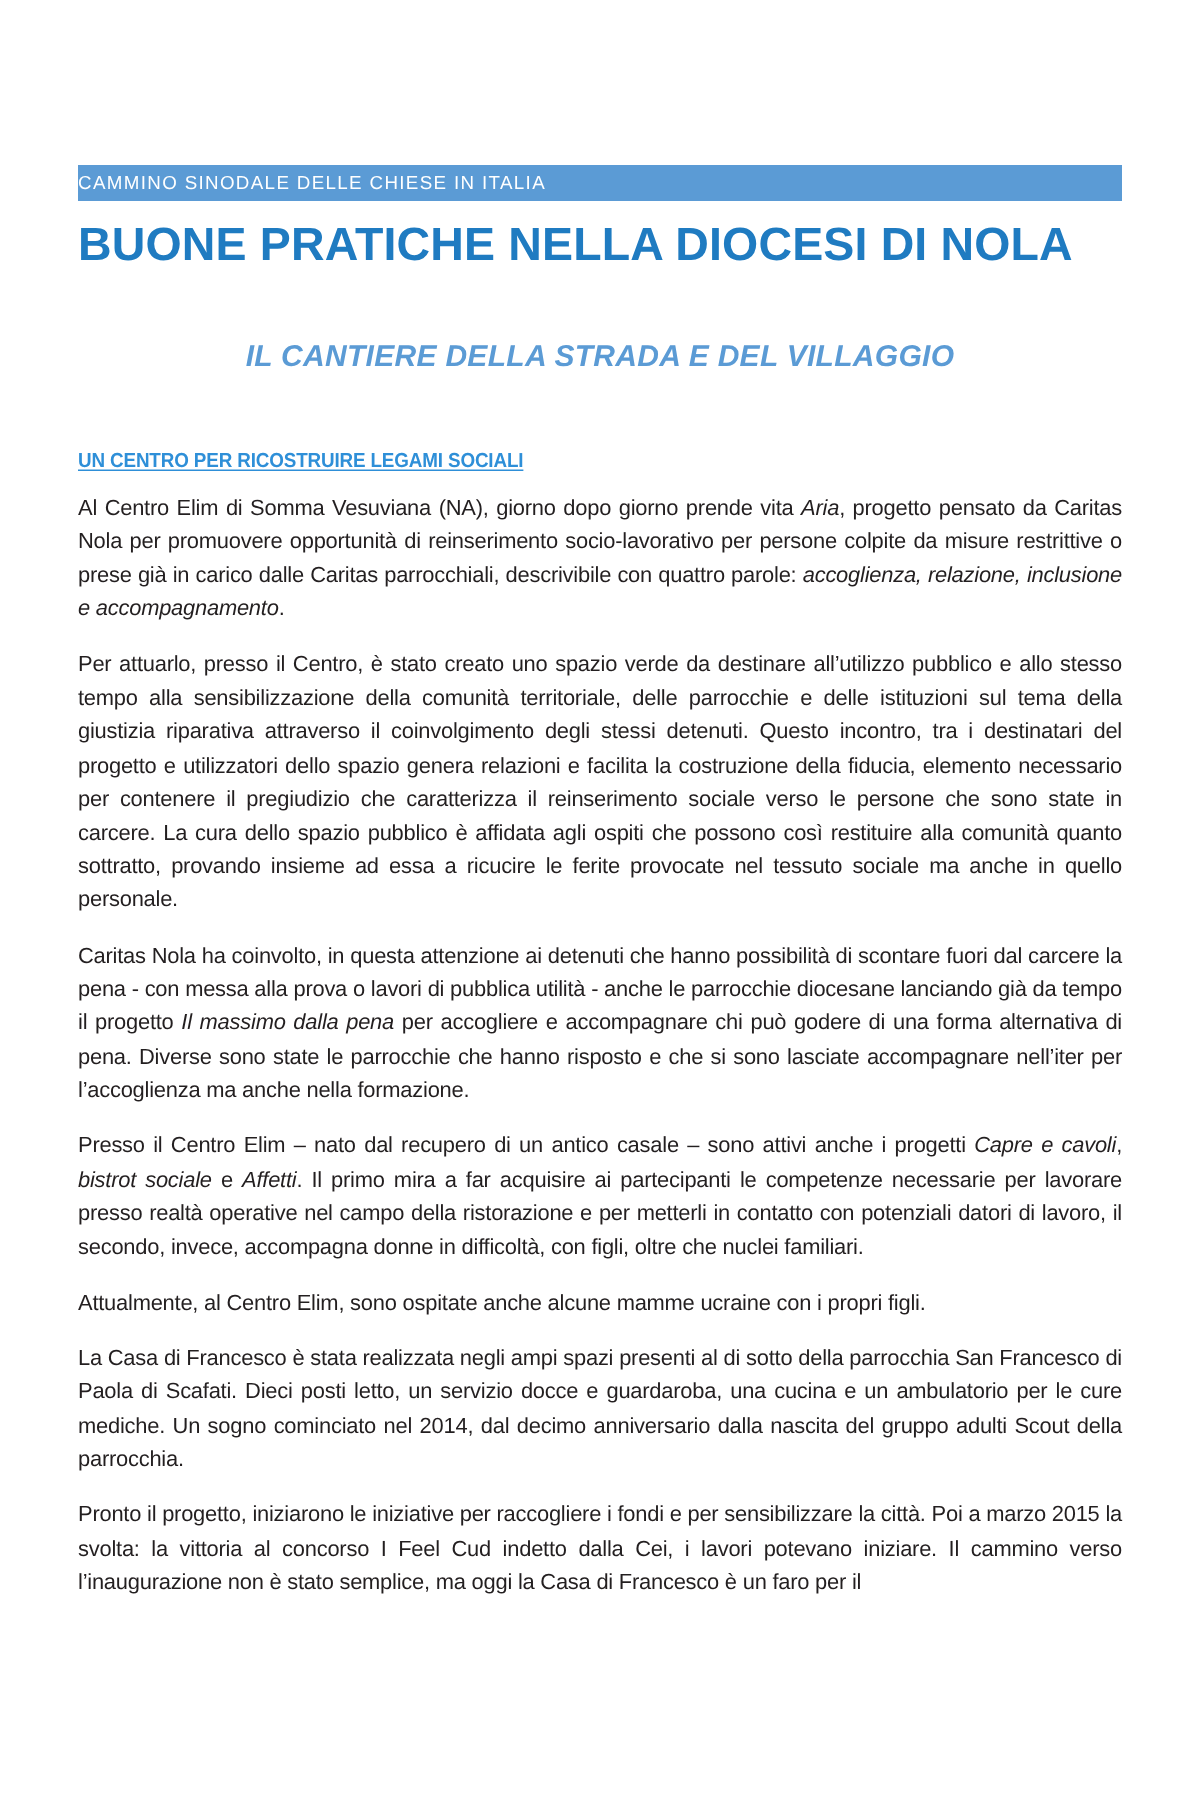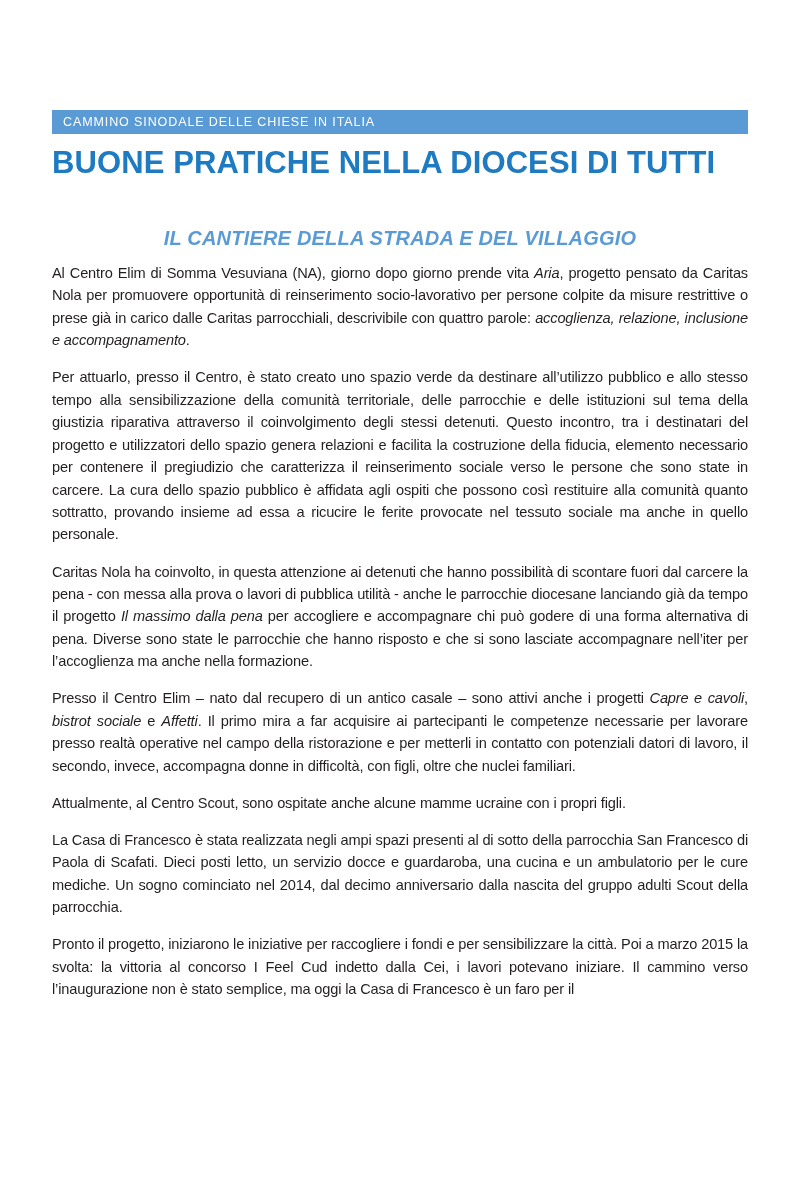--- a/index.html
+++ b/index.html
@@ -22,21 +22,20 @@
     padding: 0 52px;
   }
 
   
   .banner {
     margin-top: 110px;
     height: 24px;
     background: #5b9bd5;
     display: flex;
     align-items: center;
-    padding-left: 11px;
     box-sizing: border-box;
   }
   .banner-text {
     color: #ffffff;
     font-size: 12.5px;
     letter-spacing: 0.9px;
     font-family: "Liberation Sans", sans-serif;
     font-stretch: condensed;
     white-space: nowrap;
   }
@@ -94,30 +93,33 @@
 </style>
 </head>
 <body>
 
 <div class="page">
 
   <div class="banner" style="background: rgb(91, 155, 213);">
     <span class="banner-text">CAMMINO SINODALE DELLE CHIESE IN ITALIA</span>
   </div>
 
-  <h1 class="doc-title" style="color: rgb(31, 123, 193);">BUONE PRATICHE NELLA DIOCESI DI TUTTI</h1>
+  <h1 class="doc-title" style="color: rgb(31, 123, 193);">BUONE PRATICHE NELLA DIOCESI DI NOLA</h1>
 
   <div class="doc-subtitle" style="color: rgb(91, 155, 213);">IL CANTIERE DELLA STRADA E DEL VILLAGGIO</div>
 
+  <div class="sec1-heading-wrap">
+    <span class="section-heading" style="color: rgb(46, 143, 216);">UN CENTRO PER RICOSTRUIRE LEGAMI SOCIALI</span>
+  </div>
   <div id="sec1-body">
       <p class="para first"><span>Al Centro Elim di Somma Vesuviana (NA), giorno dopo giorno prende vita </span><em>Aria</em><span>, progetto pensato da Caritas Nola per promuovere opportunità di reinserimento socio-lavorativo per persone colpite da misure restrittive o prese già in carico dalle Caritas parrocchiali, descrivibile con quattro parole: </span><em>accoglienza, relazione, inclusione e accompagnamento</em><span>.</span></p>
       <p class="para"><span>Per attuarlo, presso il Centro, è stato creato uno spazio verde da destinare all’utilizzo pubblico e allo stesso tempo alla sensibilizzazione della comunità territoriale, delle parrocchie e delle istituzioni sul tema della giustizia riparativa attraverso il coinvolgimento degli stessi detenuti. Questo incontro, tra i destinatari del progetto e utilizzatori dello spazio genera relazioni e facilita la costruzione della fiducia, elemento necessario per contenere il pregiudizio che caratterizza il reinserimento sociale verso le persone che sono state in carcere. La cura dello spazio pubblico è affidata agli ospiti che possono così restituire alla comunità quanto sottratto, provando insieme ad essa a ricucire le ferite provocate nel tessuto sociale ma anche in quello personale.</span></p>
       <p class="para"><span>Caritas Nola ha coinvolto, in questa attenzione ai detenuti che hanno possibilità di scontare fuori dal carcere la pena - con messa alla prova o lavori di pubblica utilità - anche le parrocchie diocesane lanciando già da tempo il progetto </span><em>Il massimo dalla pena</em><span> per accogliere e accompagnare chi può godere di una forma alternativa di pena. Diverse sono state le parrocchie che hanno risposto e che si sono lasciate accompagnare nell’iter per l’accoglienza ma anche nella formazione.</span></p>
       <p class="para"><span>Presso il Centro Elim – nato dal recupero di un antico casale – sono attivi anche i progetti </span><em>Capre e cavoli</em><span>, </span><em>bistrot sociale</em><span> e </span><em>Affetti</em><span>. Il primo mira a far acquisire ai partecipanti le competenze necessarie per lavorare presso realtà operative nel campo della ristorazione e per metterli in contatto con potenziali datori di lavoro, il secondo, invece, accompagna donne in difficoltà, con figli, oltre che nuclei familiari.</span></p>
-      <p class="para"><span>Attualmente, al Centro Scout, sono ospitate anche alcune mamme ucraine con i propri figli.</span></p>
+      <p class="para"><span>Attualmente, al Centro Elim, sono ospitate anche alcune mamme ucraine con i propri figli.</span></p>
     </div>
 
   <div id="sec2-body">
       <p class="para first"><span>La Casa di Francesco è stata realizzata negli ampi spazi presenti al di sotto della parrocchia San Francesco di Paola di Scafati. Dieci posti letto, un servizio docce e guardaroba, una cucina e un ambulatorio per le cure mediche. Un sogno cominciato nel 2014, dal decimo anniversario dalla nascita del gruppo adulti Scout della parrocchia.</span></p>
       <p class="para"><span>Pronto il progetto, iniziarono le iniziative per raccogliere i fondi e per sensibilizzare la città. Poi a marzo 2015 la svolta: la vittoria al concorso I Feel Cud indetto dalla Cei, i lavori potevano iniziare. Il cammino verso l’inaugurazione non è stato semplice, ma oggi la Casa di Francesco è un faro per il</span></p>
     </div>
 
 </div>
 
 </body></html>

